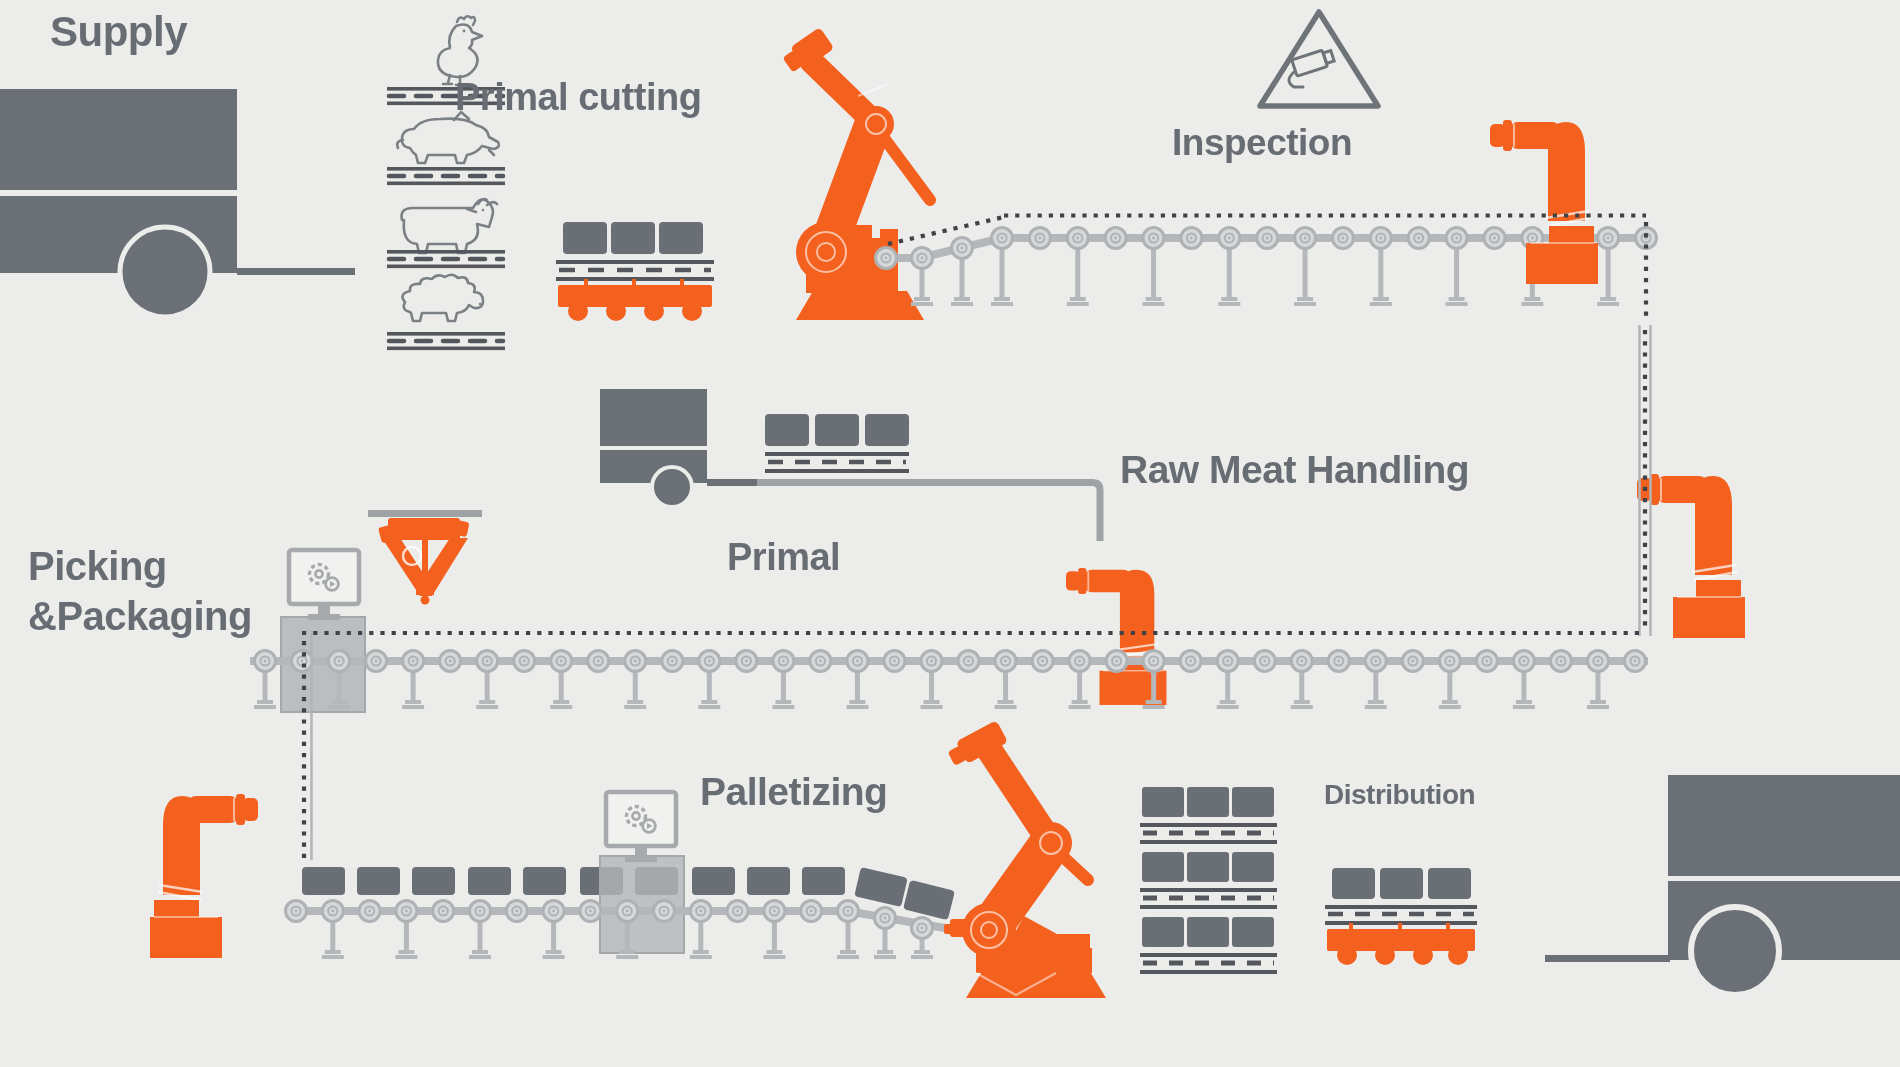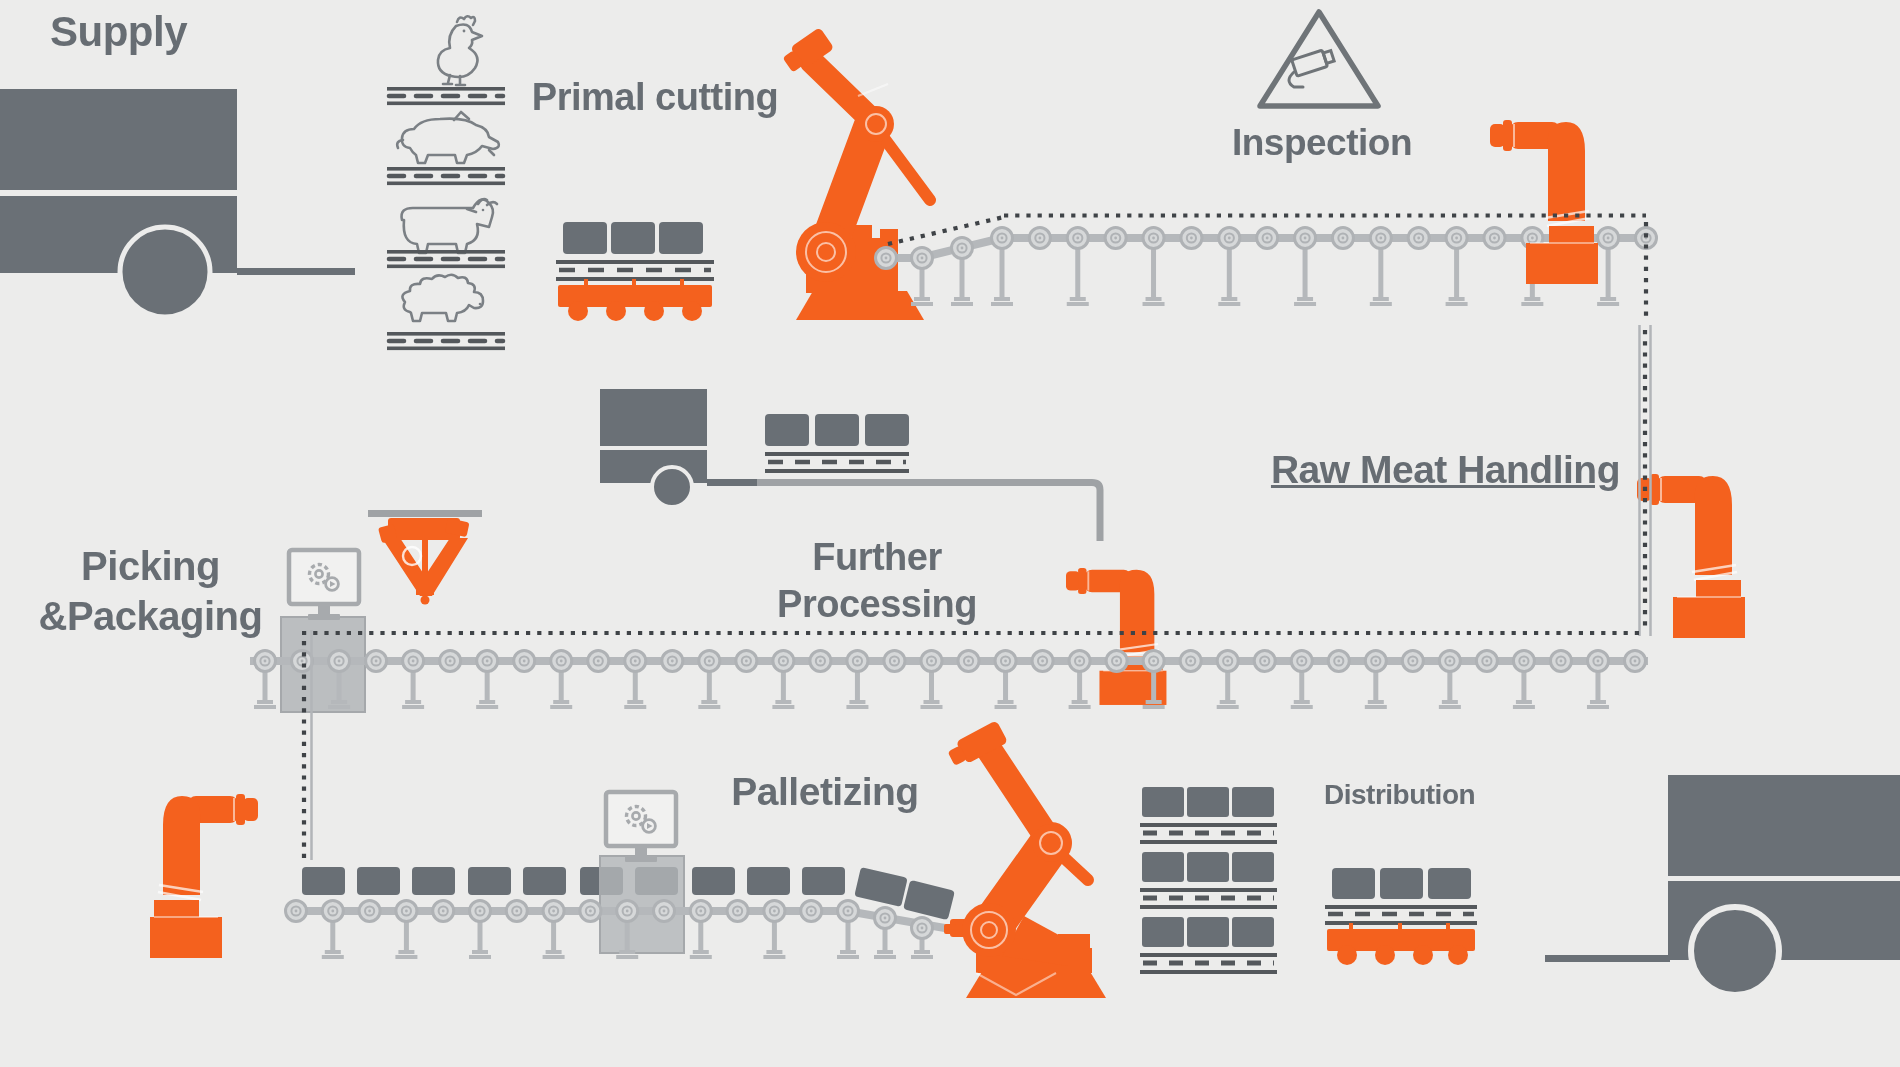--- a/index.html
+++ b/index.html
@@ -6,22 +6,22 @@
   .stage{
     position:relative;width:1900px;height:1067px;overflow:hidden;
     background:#ECECEB;font-family:"Liberation Sans",sans-serif;padding-left:44px;
   }
   .stage svg{position:absolute;left:0;top:0;}
   .lbl{
     position:absolute;color:#676D73;font-weight:bold;letter-spacing:-0.5px;
     line-height:1.24;white-space:nowrap;
   }
   .lbl div{white-space:nowrap;}
-  .c{text-align:center;}
-  .r{text-align:right;text-decoration:underline;}
+  .c{}
+  .r{}
 </style>
 </head>
 <body>
 
 <div class="stage">
 
 <svg id="scene" width="1900" height="1067" viewBox="0 0 1900 1067">
   <defs>
 
     <g id="roller">
@@ -533,22 +533,21 @@
 <div class="lbl r" style="left:1120px;top:446px;width:500px;font-size:39px;">
   <div>Raw Meat Handling</div>
 </div>
 
 <div class="lbl c" style="left:28px;top:542px;width:245px;font-size:40px;">
   <div>Picking</div>
   <div>&amp;Packaging</div>
 </div>
 
 <div class="lbl c" style="left:727px;top:534px;width:300px;font-size:38px;">
-  <div>Further</div>
-  <div>Processing</div>
+  <div>Primal</div>
 </div>
 
 <div class="lbl c" style="left:700px;top:768px;width:250px;font-size:39px;">
   <div>Palletizing</div>
 </div>
 
 <div class="lbl" style="left:1324px;top:778px;font-size:28px;">
   <div>Distribution</div>
 </div>
 

